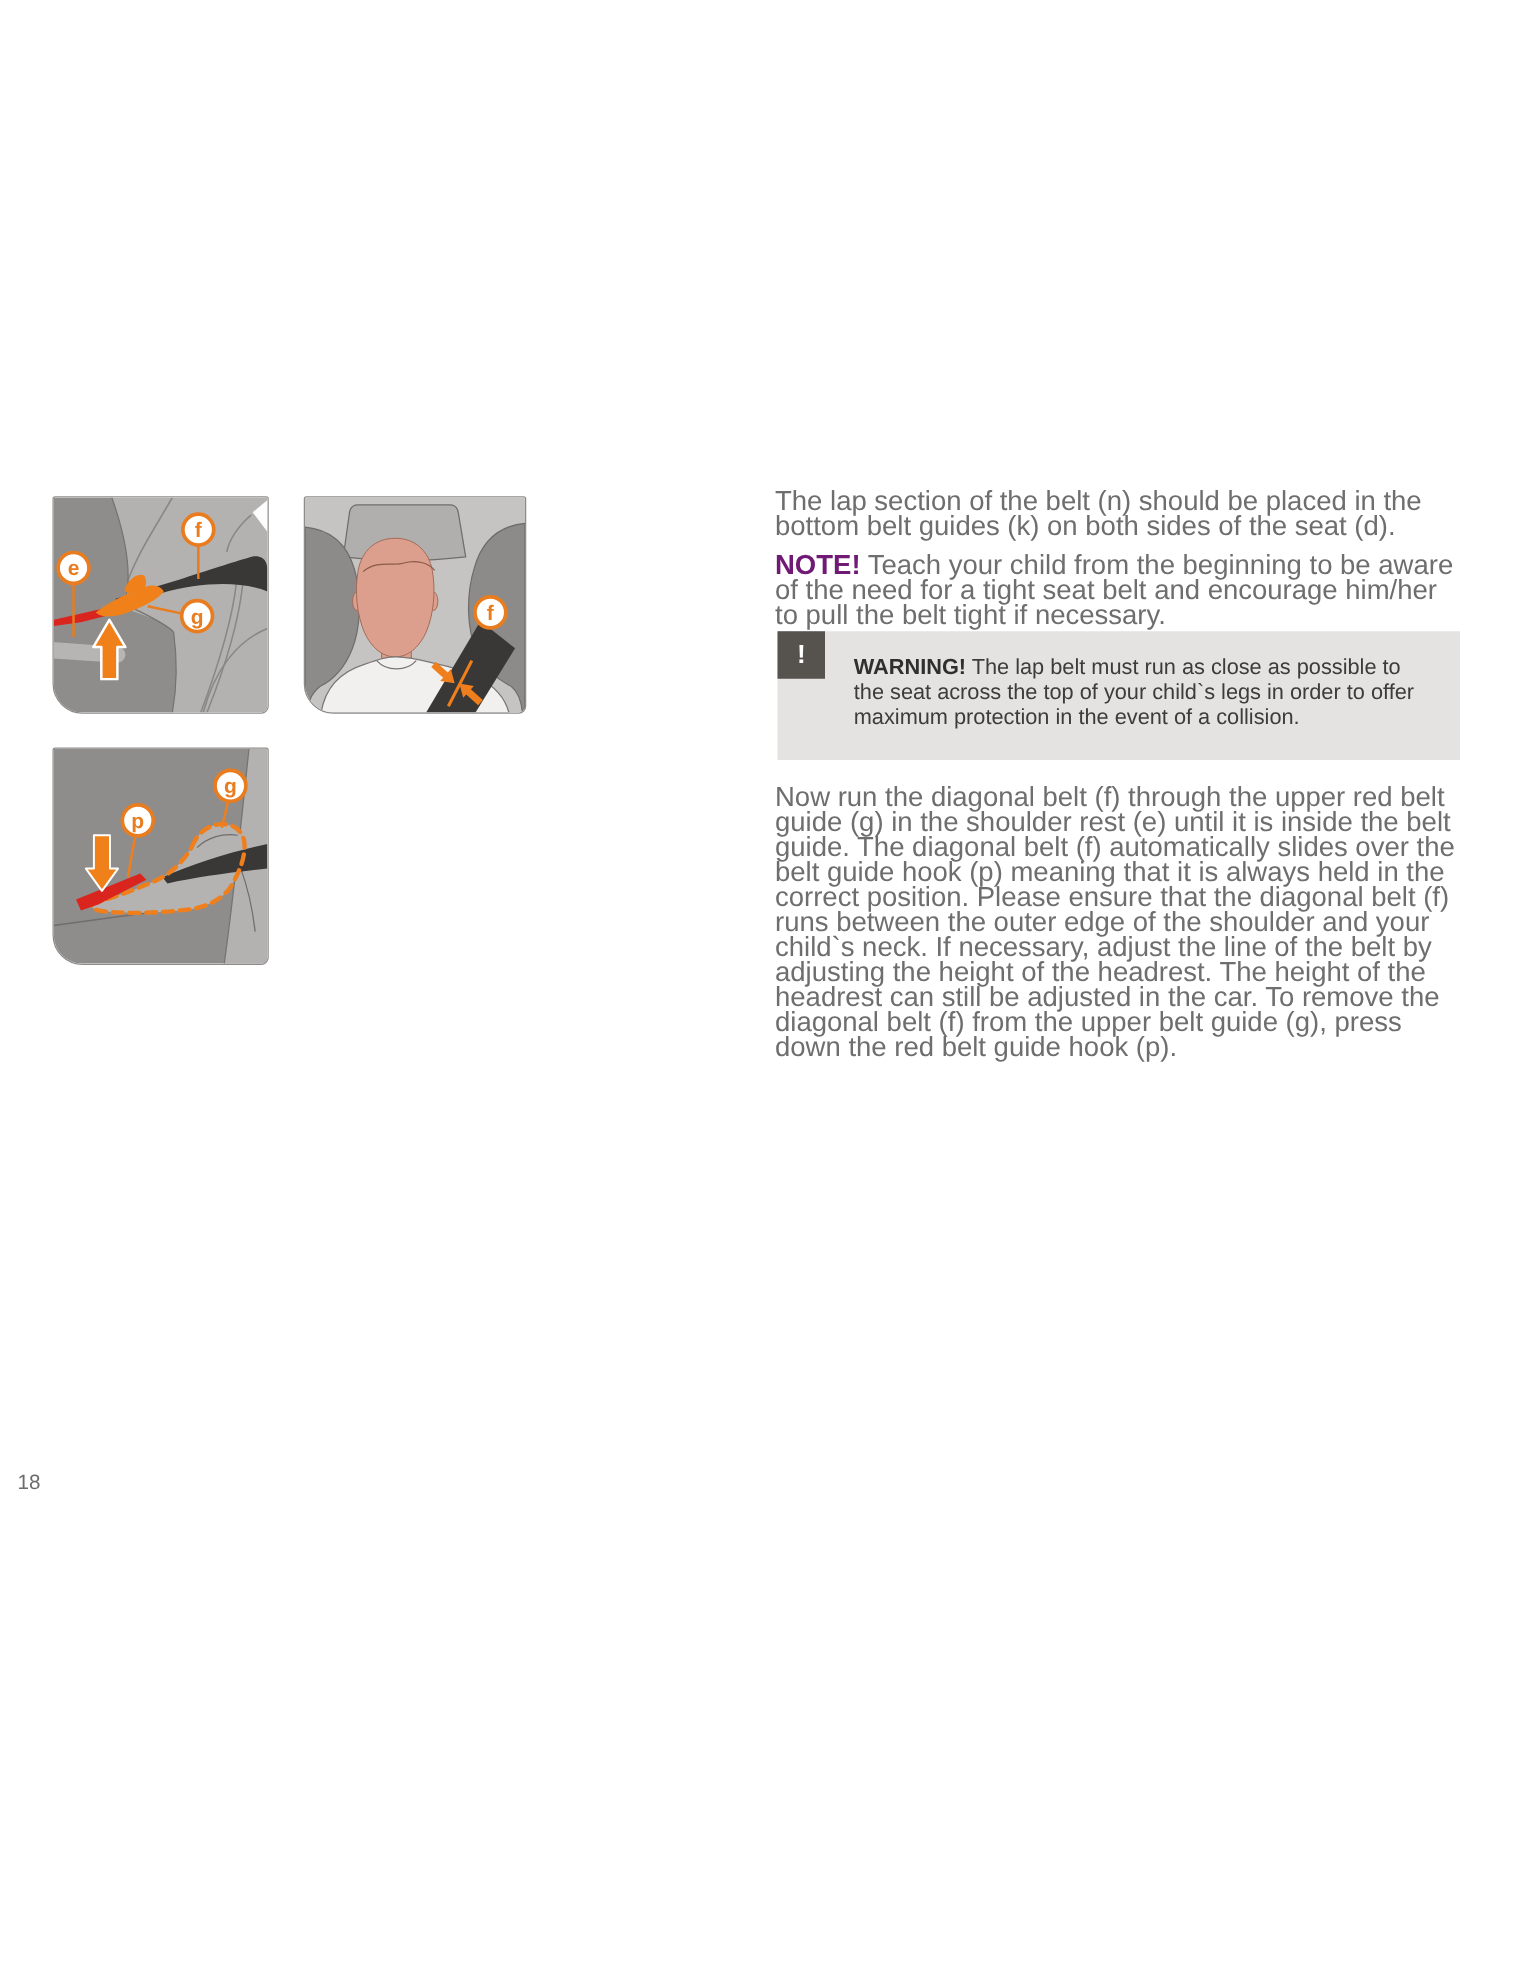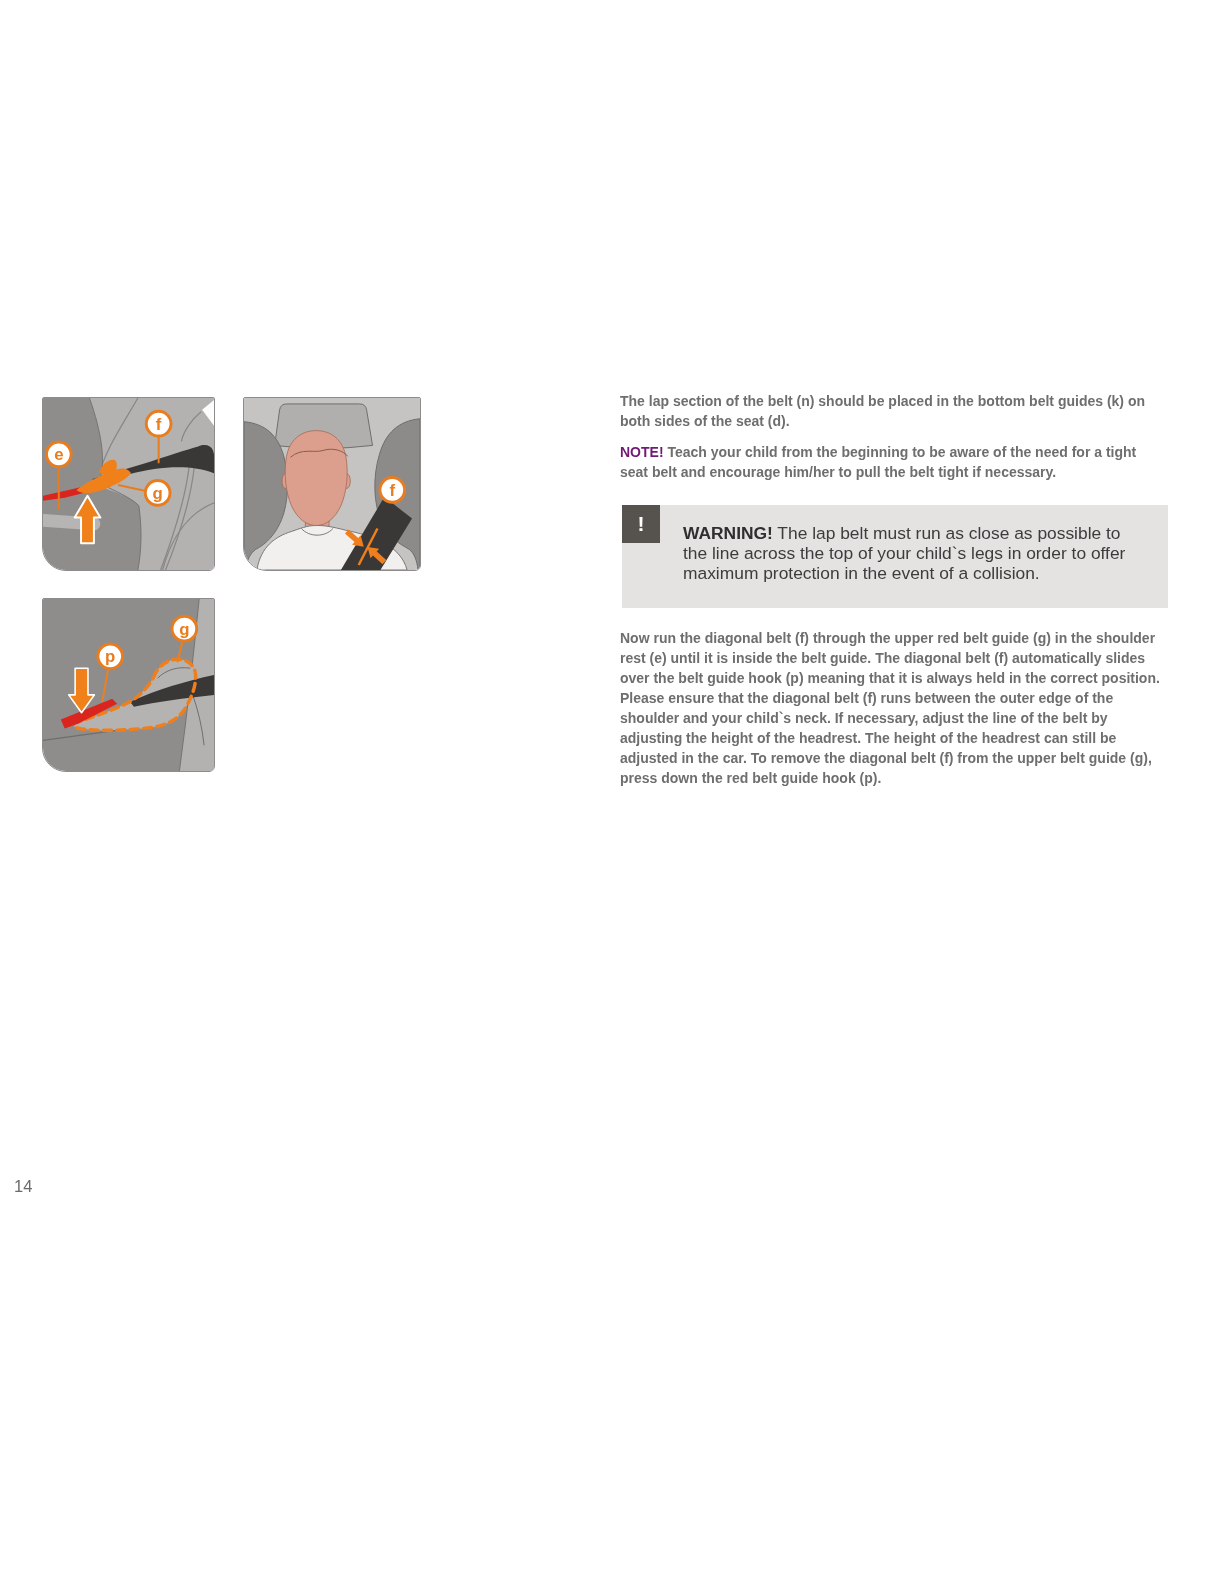--- a/index.html
+++ b/index.html
@@ -15,21 +15,21 @@
        border-radius:2px 2px 6px 24px;overflow:hidden;background:#fff;margin:0;}
   #fig1{left:42px;top:397px;width:173px;height:174px;}
   #fig2{left:243px;top:397px;width:178px;height:174px;}
   #fig3{left:42px;top:598px;width:173px;height:174px;}
   .fig svg{display:block;width:100%;height:100%;}
   .fig text{font-family:"Liberation Sans","DejaVu Sans",sans-serif;
             font-size:17px;font-weight:bold;fill:#e87c1e;text-anchor:middle;}
 
   
   .para{position:absolute;left:620px;width:548px;margin:0;
-        font-size:14px;line-height:20px;color:#6e6e6e;font-weight:bold;}
+        font-size:22px;line-height:20px;color:#6e6e6e;}
   #para1{top:391px;}
   #para-note{top:442px;}
   #para3{top:628px;}
   .para b{color:#701a75;}
 
   .warning{position:absolute;left:622px;top:505px;width:546px;height:103px;
            background:#e4e3e2;}
   .warn-icon{position:absolute;left:0;top:0;width:38px;height:38px;
              background:#56524e;color:#ffffff;font-size:21px;font-weight:bold;
              display:flex;align-items:center;justify-content:center;}
@@ -142,19 +142,19 @@
       </g>
     </svg>
   </figure>
 
   <p class="para" id="para1">The lap section of the belt (n) should be placed in the bottom belt guides (k) on both sides of the seat (d).</p>
 
   <p class="para" id="para-note"><b>NOTE!</b><span> Teach your child from the beginning to be aware of the need for a tight seat belt and encourage him/her to pull the belt tight if necessary.</span></p>
 
   <div class="warning">
     <div class="warn-icon">!</div>
-    <p class="warn-text"><b>WARNING!</b><span> The lap belt must run as close as possible to the line across the top of your child`s legs in order to offer maximum protection in the event of a collision.</span></p>
+    <p class="warn-text"><b>WARNING!</b><span> The lap belt must run as close as possible to the seat across the top of your child`s legs in order to offer maximum protection in the event of a collision.</span></p>
   </div>
 
   <p class="para" id="para3">Now run the diagonal belt (f) through the upper red belt guide (g) in the shoulder rest (e) until it is inside the belt guide. The diagonal belt (f) automatically slides over the belt guide hook (p) meaning that it is always held in the correct position. Please ensure that the diagonal belt (f) runs between the outer edge of the shoulder and your child`s neck. If necessary, adjust the line of the belt by adjusting the height of the headrest. The height of the headrest can still be adjusted in the car. To remove the diagonal belt (f) from the upper belt guide (g), press down the red belt guide hook (p).</p>
 
-  <div class="pagenum">14</div>
+  <div class="pagenum">18</div>
 </div>
 
 </body></html>

